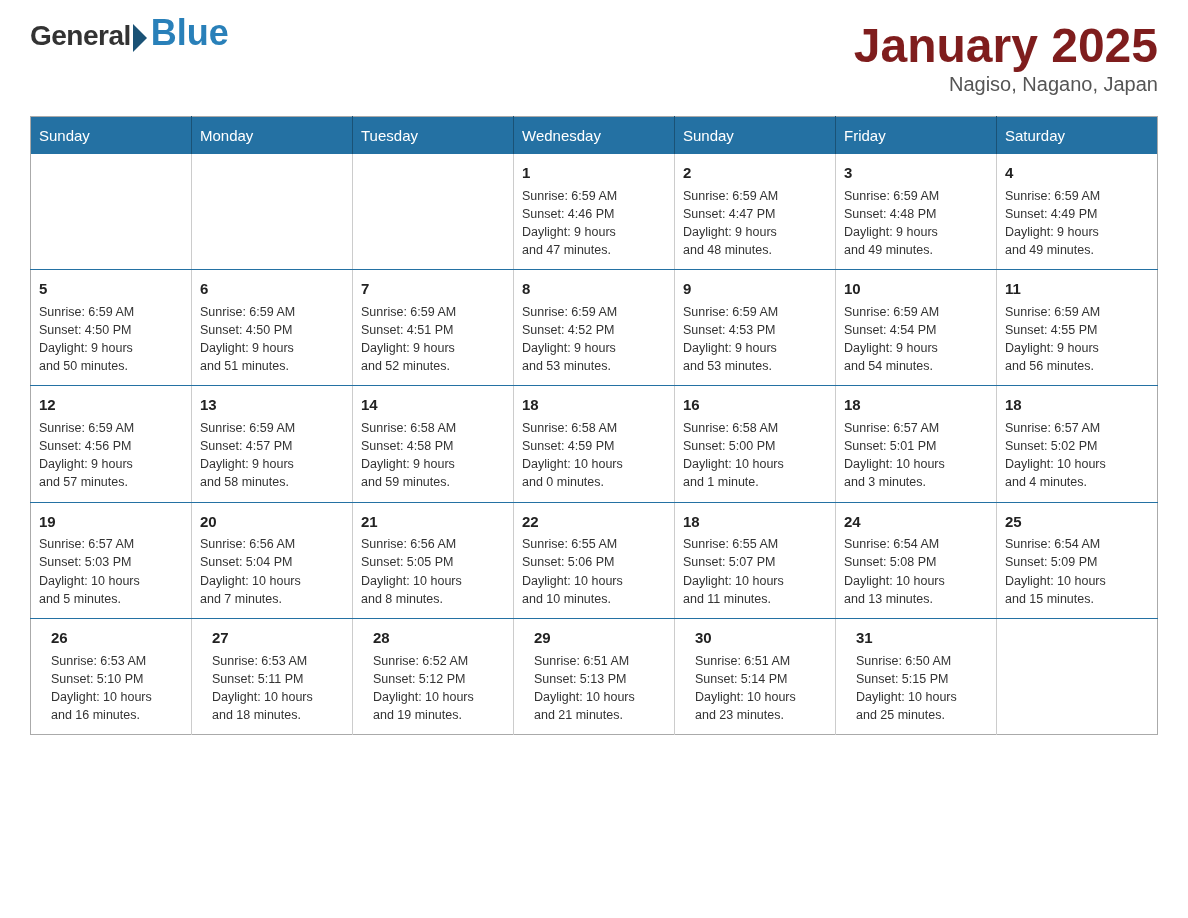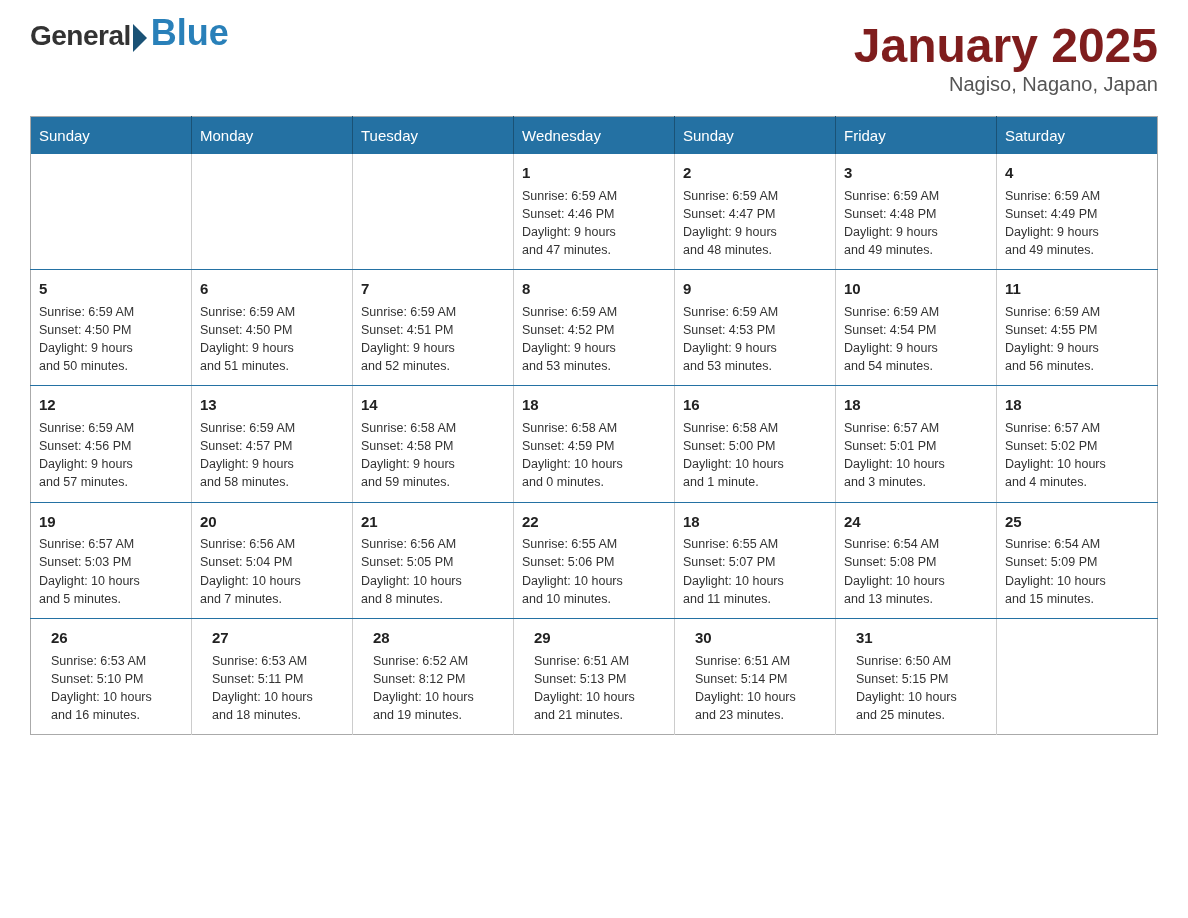--- a/index.html
+++ b/index.html
@@ -337,21 +337,21 @@
         <td>
           <span class="day-number">27</span>
           <div class="day-info" style="white-space: pre-line;">Sunrise: 6:53 AM
 Sunset: 5:11 PM
 Daylight: 10 hours
 and 18 minutes.</div>
         </td>
         <td>
           <span class="day-number">28</span>
           <div class="day-info" style="white-space: pre-line;">Sunrise: 6:52 AM
-Sunset: 8:12 PM
+Sunset: 5:12 PM
 Daylight: 10 hours
 and 19 minutes.</div>
         </td>
         <td>
           <span class="day-number">29</span>
           <div class="day-info" style="white-space: pre-line;">Sunrise: 6:51 AM
 Sunset: 5:13 PM
 Daylight: 10 hours
 and 21 minutes.</div>
         </td>

